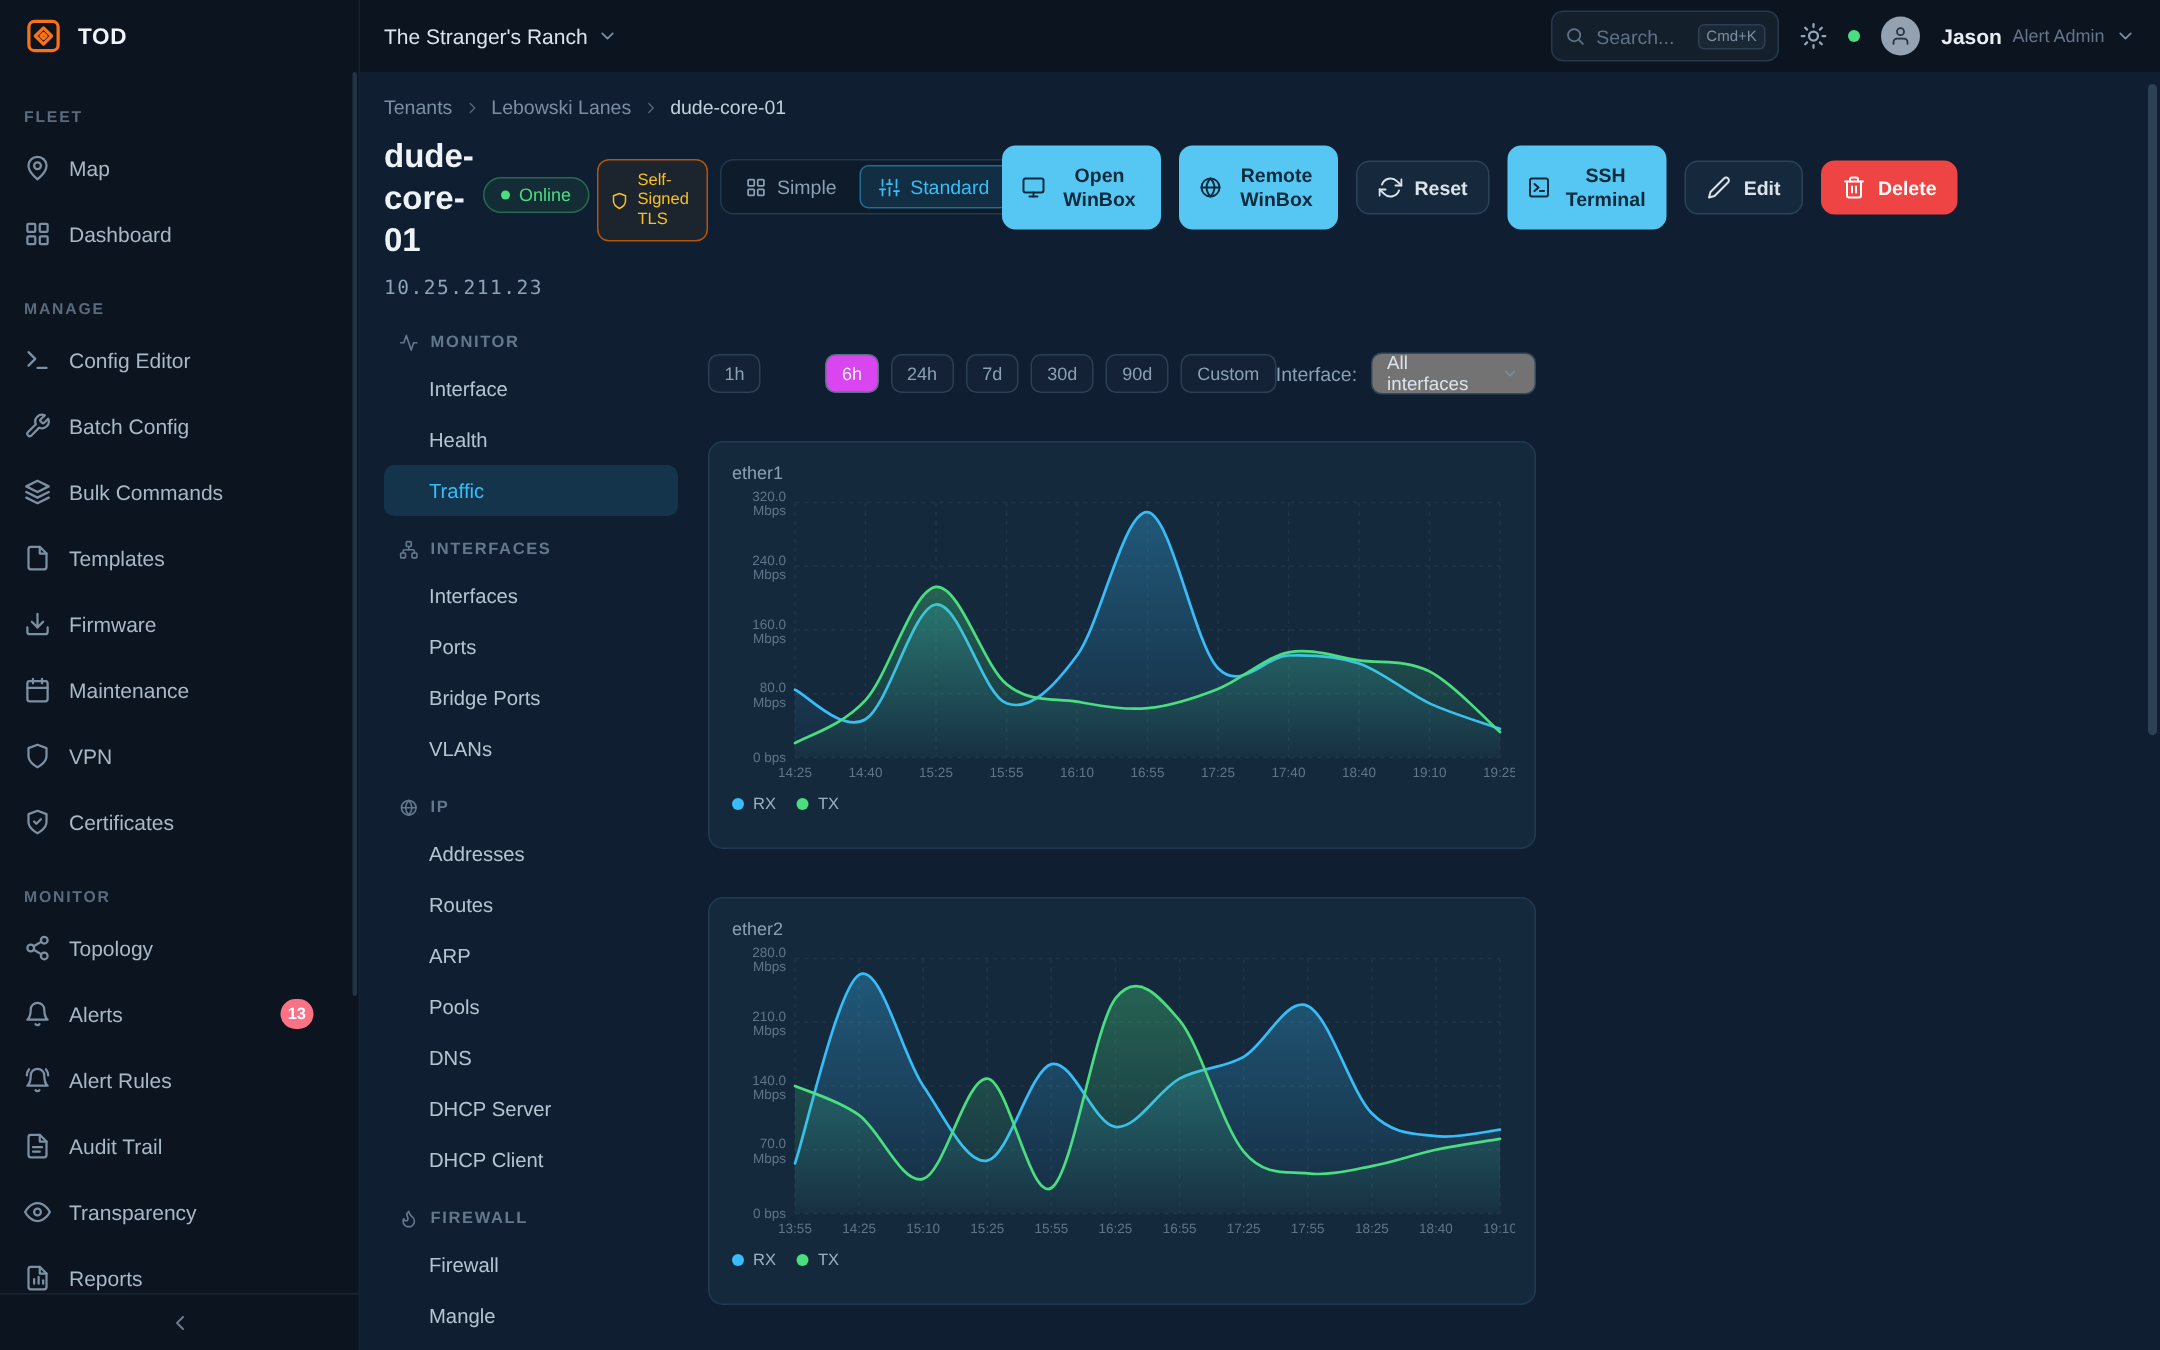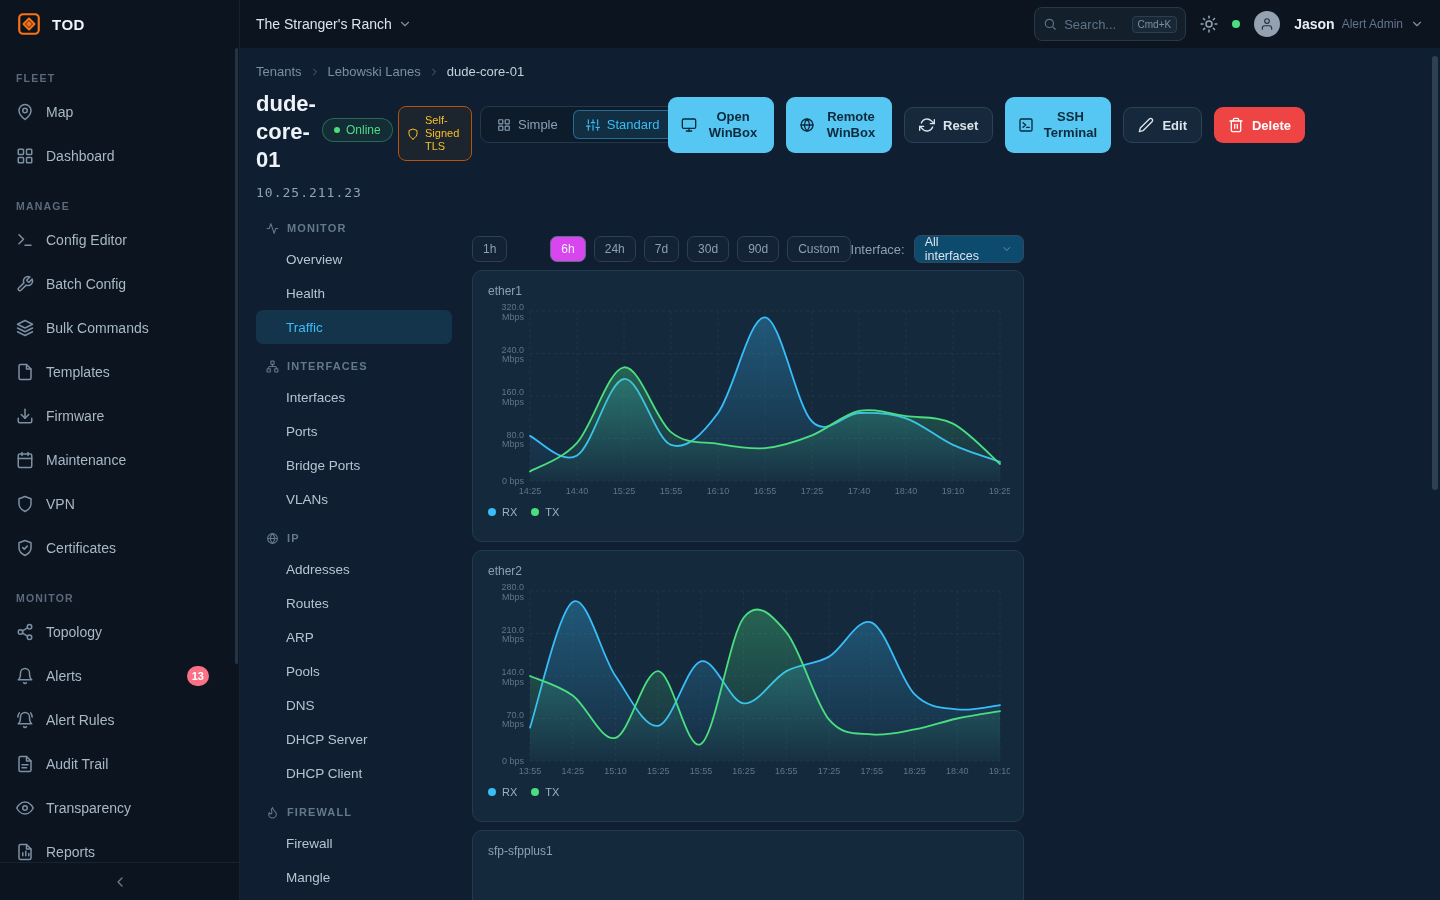--- a/index.html
+++ b/index.html
@@ -80,25 +80,25 @@
   .sub-item.active{background:rgba(56,189,248,.14);color:#38bdf8;}
 
   .main-col{position:absolute;left:232px;top:188px;width:552px;}
   .toolbar{display:flex;align-items:center;justify-content:space-between;height:26px;}
   .ranges{display:flex;gap:8px;}
   .pill{height:26px;display:flex;align-items:center;padding:0 10px;border:1px solid #2b4054;border-radius:7px;
         background:rgba(255,255,255,.02);color:#8aa0b4;font-size:12px;cursor:pointer;}
   .pill.active{background:#d946ef;border-color:#5a7084;color:#eef3f8;margin-left:35px;}
   .iface{display:flex;align-items:center;gap:9px;}
   .iface-label{font-size:13px;color:#8aa0b4;}
-  .iface-select{display:flex;align-items:center;gap:8px;height:28px;padding:0 10px;background:#0c4a6e;border:1px solid #31485d;
+  .iface-select{display:flex;align-items:center;gap:8px;height:28px;padding:0 10px;background:#737373;border:1px solid #31485d;
                 border-radius:7px;font-size:12.5px;color:#dbe4ec;cursor:pointer;}
   .iface-select .chev{width:12px;height:12px;}
 
-  .chart-card{margin-top:8px;height:272px;background:#15293d;border:1px solid #213a52;border-radius:10px;padding:13px 13px 9px;overflow:hidden;}
+  .chart-card{margin-top:32px;height:272px;background:#15293d;border:1px solid #213a52;border-radius:10px;padding:13px 13px 9px;overflow:hidden;}
   .chart-title{font-size:12px;color:#8aa0b4;margin:0 0 5px 2px;}
   .chart-svg{width:524px;height:198px;}
   .legend{display:flex;gap:14px;align-items:center;margin-top:5px;padding-left:2px;}
   .legend-item{display:flex;align-items:center;gap:6px;font-size:11px;color:#9db0c2;cursor:pointer;}
   .legend-dot{width:8px;height:8px;border-radius:50%;}
 
   .scroll-thumb{position:absolute;right:2px;top:8px;width:6px;height:434px;background:#2e4154;border-radius:3px;cursor:pointer;}
 </style>
 </head>
 <body>
@@ -475,21 +475,21 @@
 
     <nav class="subnav" id="subnav">
         <div class="group-hd">
           <span class="g-ic">
             <svg viewBox="0 0 24 24" fill="none" stroke="currentColor" stroke-width="2" stroke-linecap="round" stroke-linejoin="round">
               <polyline points="22 12 18 12 15 21 9 3 6 12 2 12"></polyline>
             </svg>
           </span>
           <span>MONITOR</span>
         </div>
-        <div class="sub-item">Overview</div>
+        <div class="sub-item">Interface</div>
         <div class="sub-item">Health</div>
         <div class="sub-item active">Traffic</div>
         <div class="group-hd">
           <span class="g-ic">
             <svg viewBox="0 0 24 24" fill="none" stroke="currentColor" stroke-width="2" stroke-linecap="round" stroke-linejoin="round">
               <rect x="9" y="2" width="6" height="6" rx="1"></rect>
               <rect x="2" y="16" width="6" height="6" rx="1"></rect>
               <rect x="16" y="16" width="6" height="6" rx="1"></rect>
               <path d="M12 8v4"></path>
               <path d="M5 16v-2a2 2 0 0 1 2-2h10a2 2 0 0 1 2 2v2"></path>

